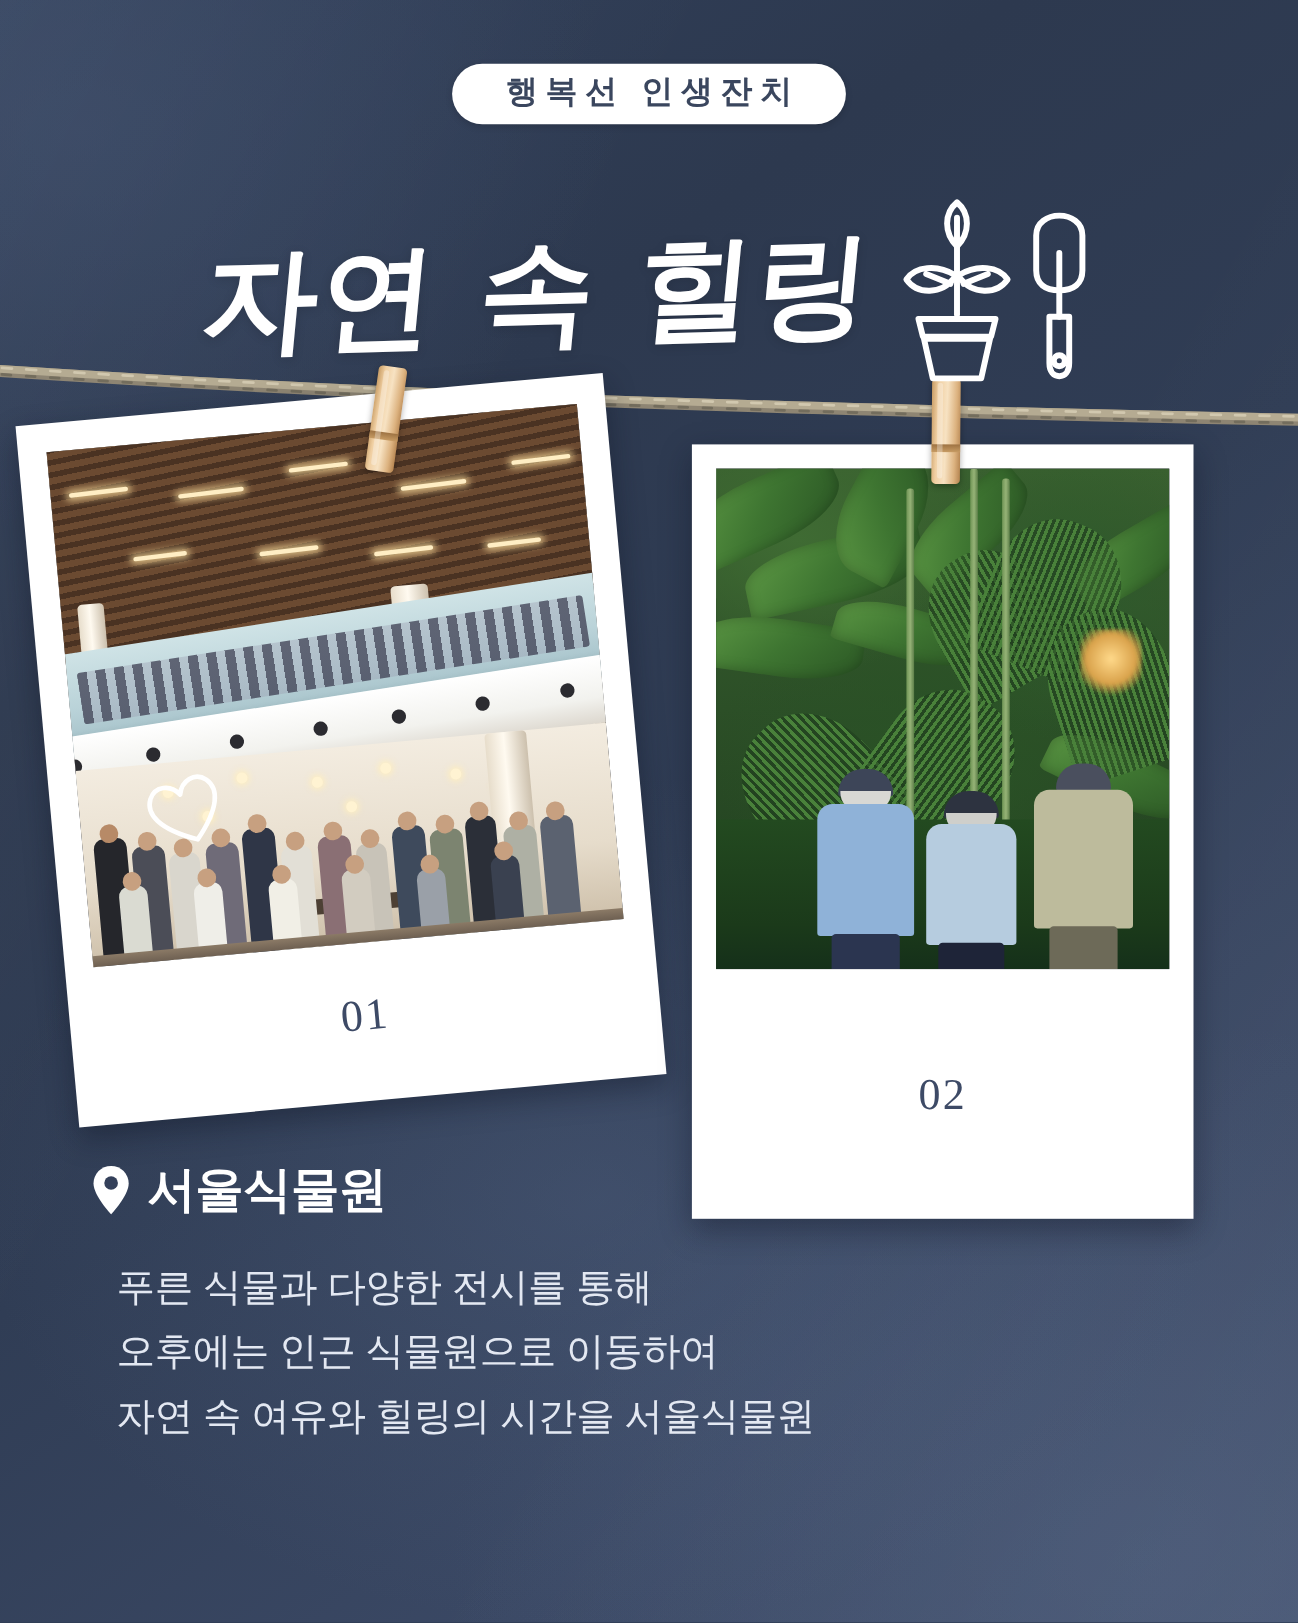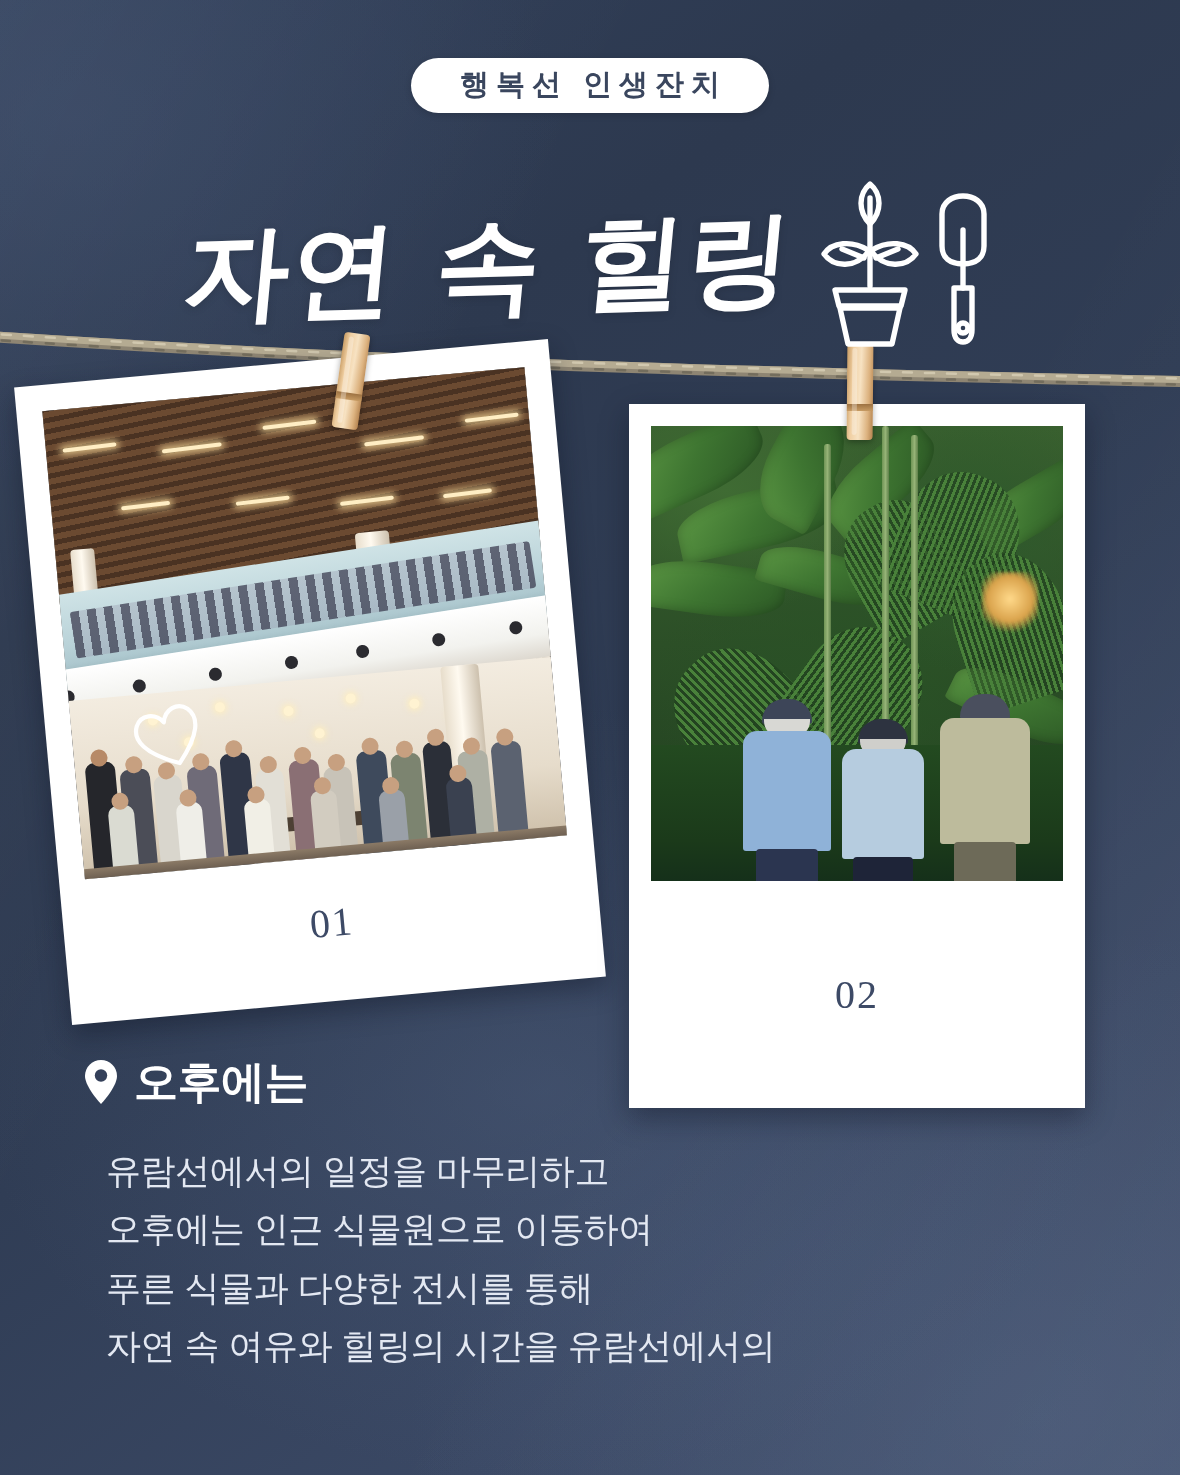--- a/index.html
+++ b/index.html
@@ -534,23 +534,22 @@
     <div class="pin" id="pin-1"></div>
     <div class="pin" id="pin-2"></div>
   </div>
 
   <div class="info">
     <div class="place-row">
       <svg width="34" height="46" viewBox="0 0 34 46">
         <path d="M17 1 C8 1 1 8 1 17 C1 28 17 45 17 45 C17 45 33 28 33 17 C33 8 26 1 17 1 Z" fill="#ffffff"></path>
         <circle cx="17" cy="16.5" r="6.2" fill="#34405a"></circle>
       </svg>
-      <span class="place-name">오후에는</span>
+      <span class="place-name">서울식물원</span>
     </div>
     <div class="desc">
-      <div>유람선에서의 일정을 마무리하고</div>
+      <div>푸른 식물과 다양한 전시를 통해</div>
       <div>오후에는 인근 식물원으로 이동하여</div>
-      <div>푸른 식물과 다양한 전시를 통해</div>
-      <div>자연 속 여유와 힐링의 시간을 유람선에서의</div>
+      <div>자연 속 여유와 힐링의 시간을 서울식물원</div>
     </div>
   </div>
 
 </div>
 
 </body></html>

